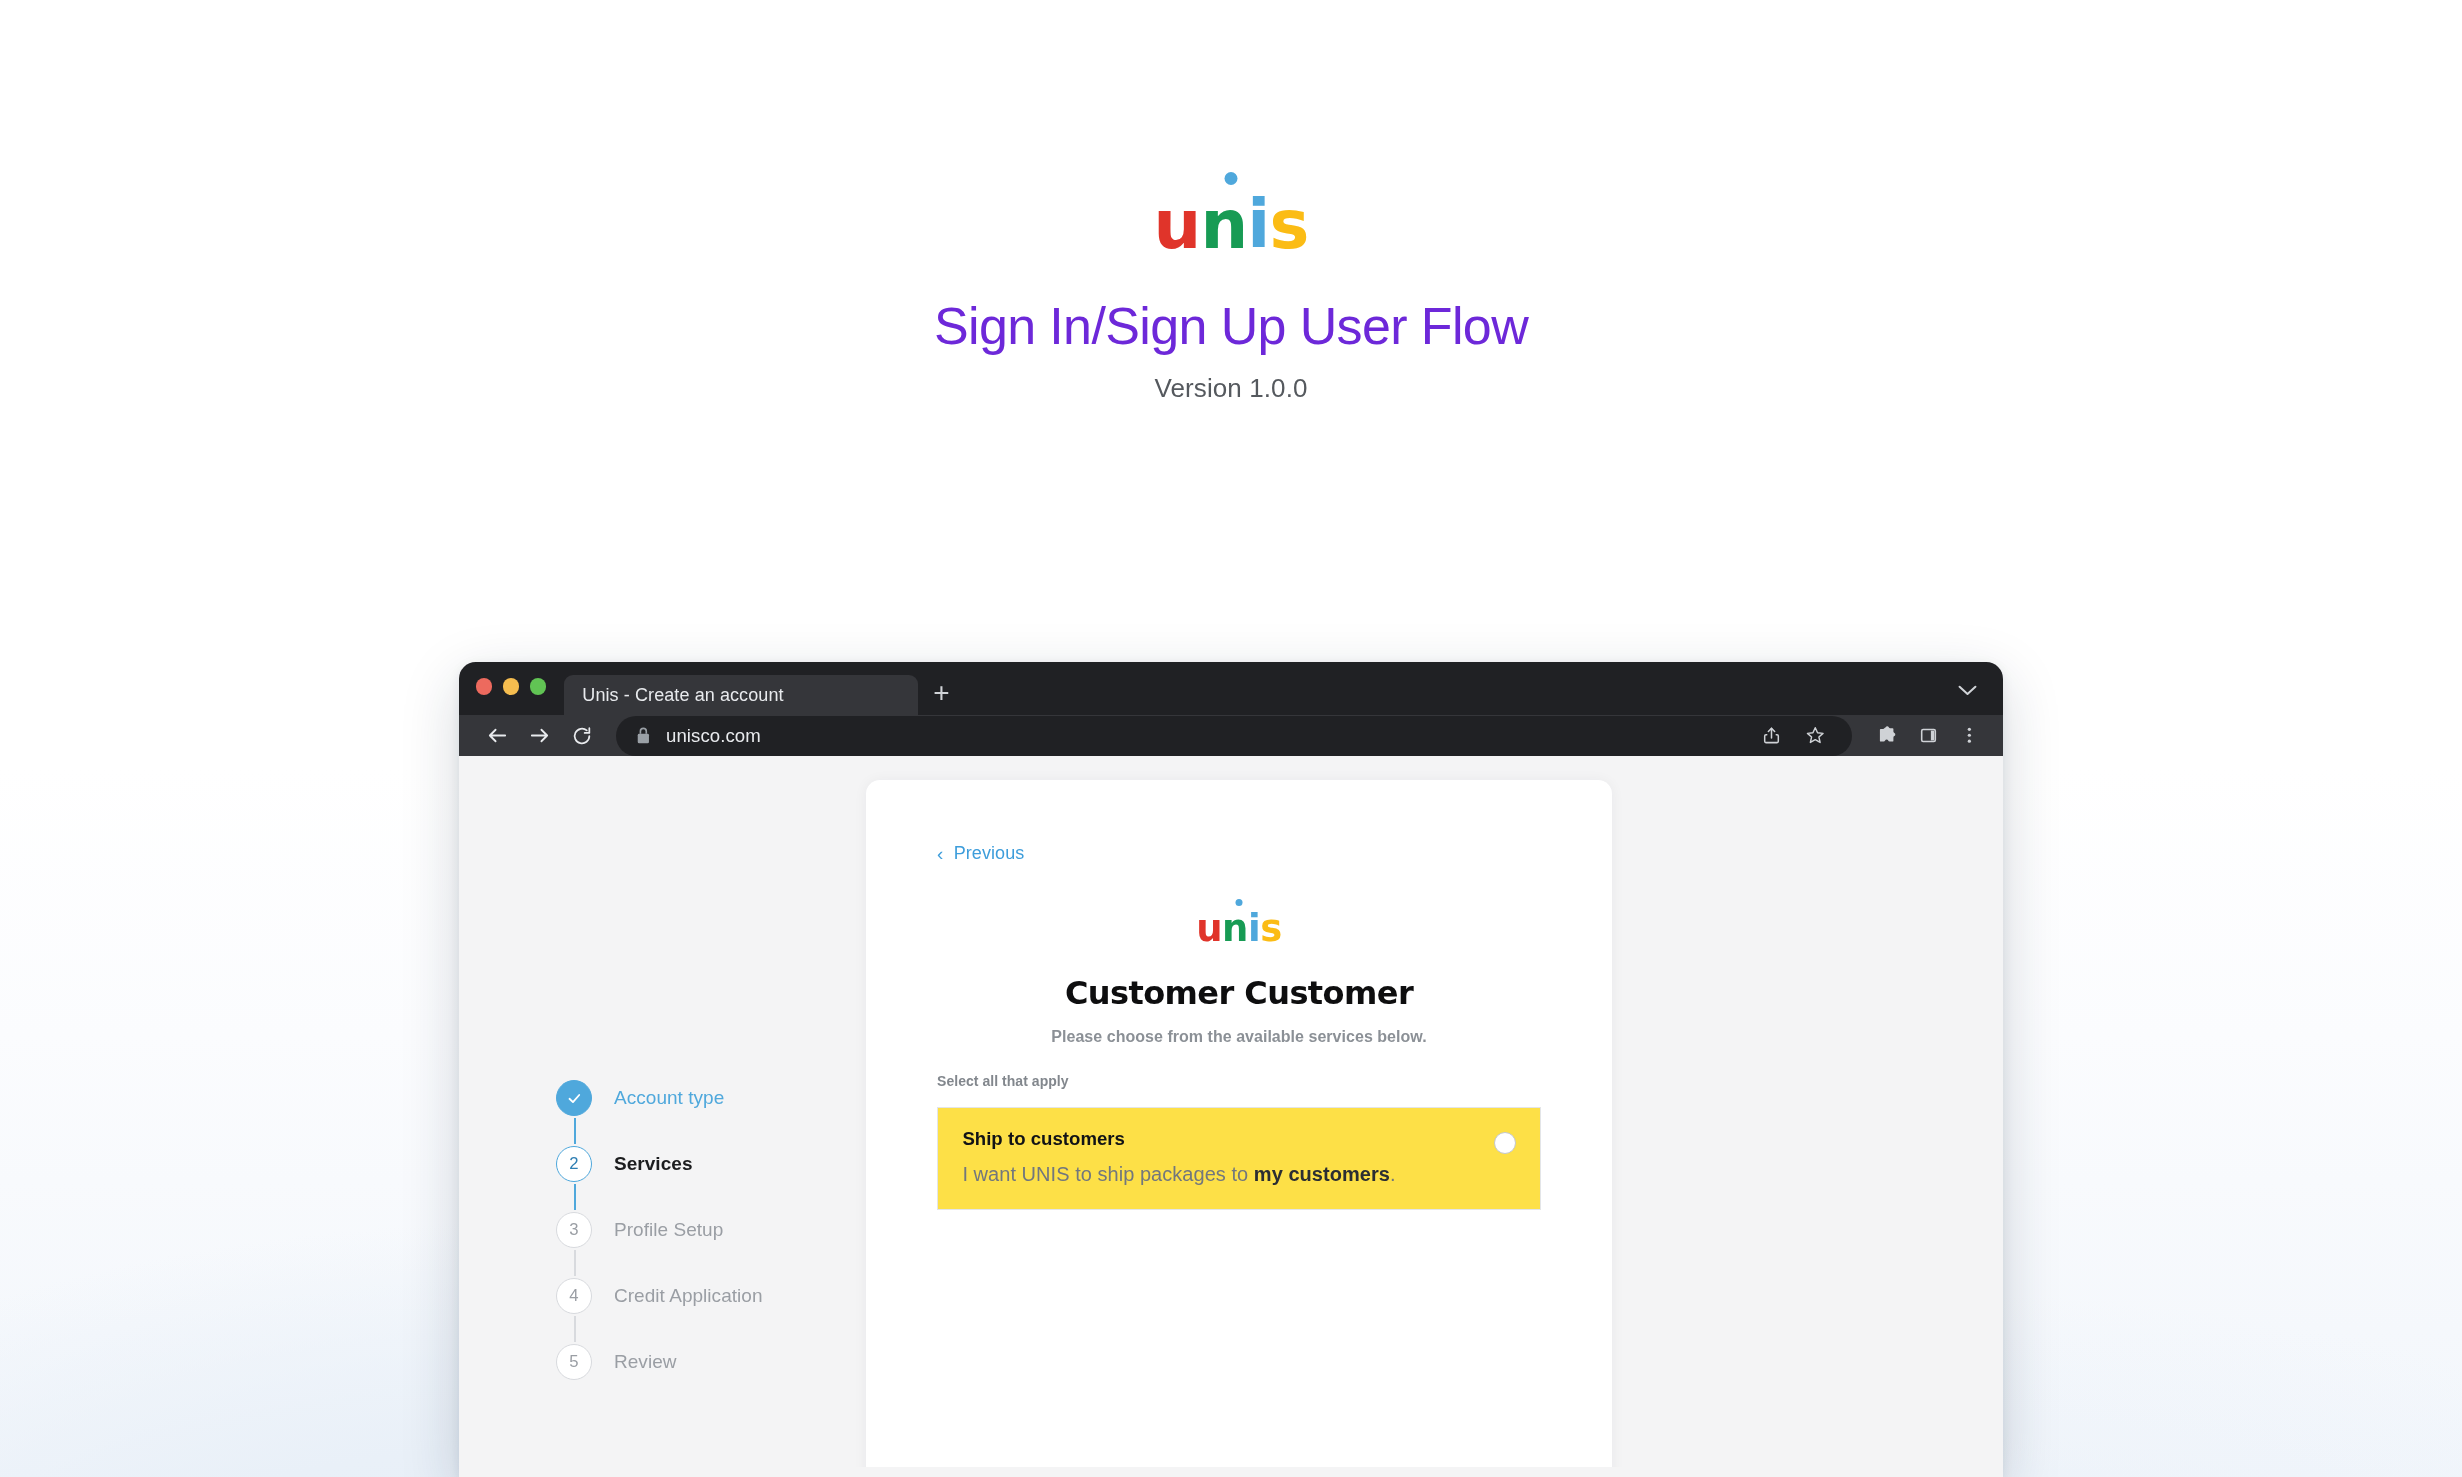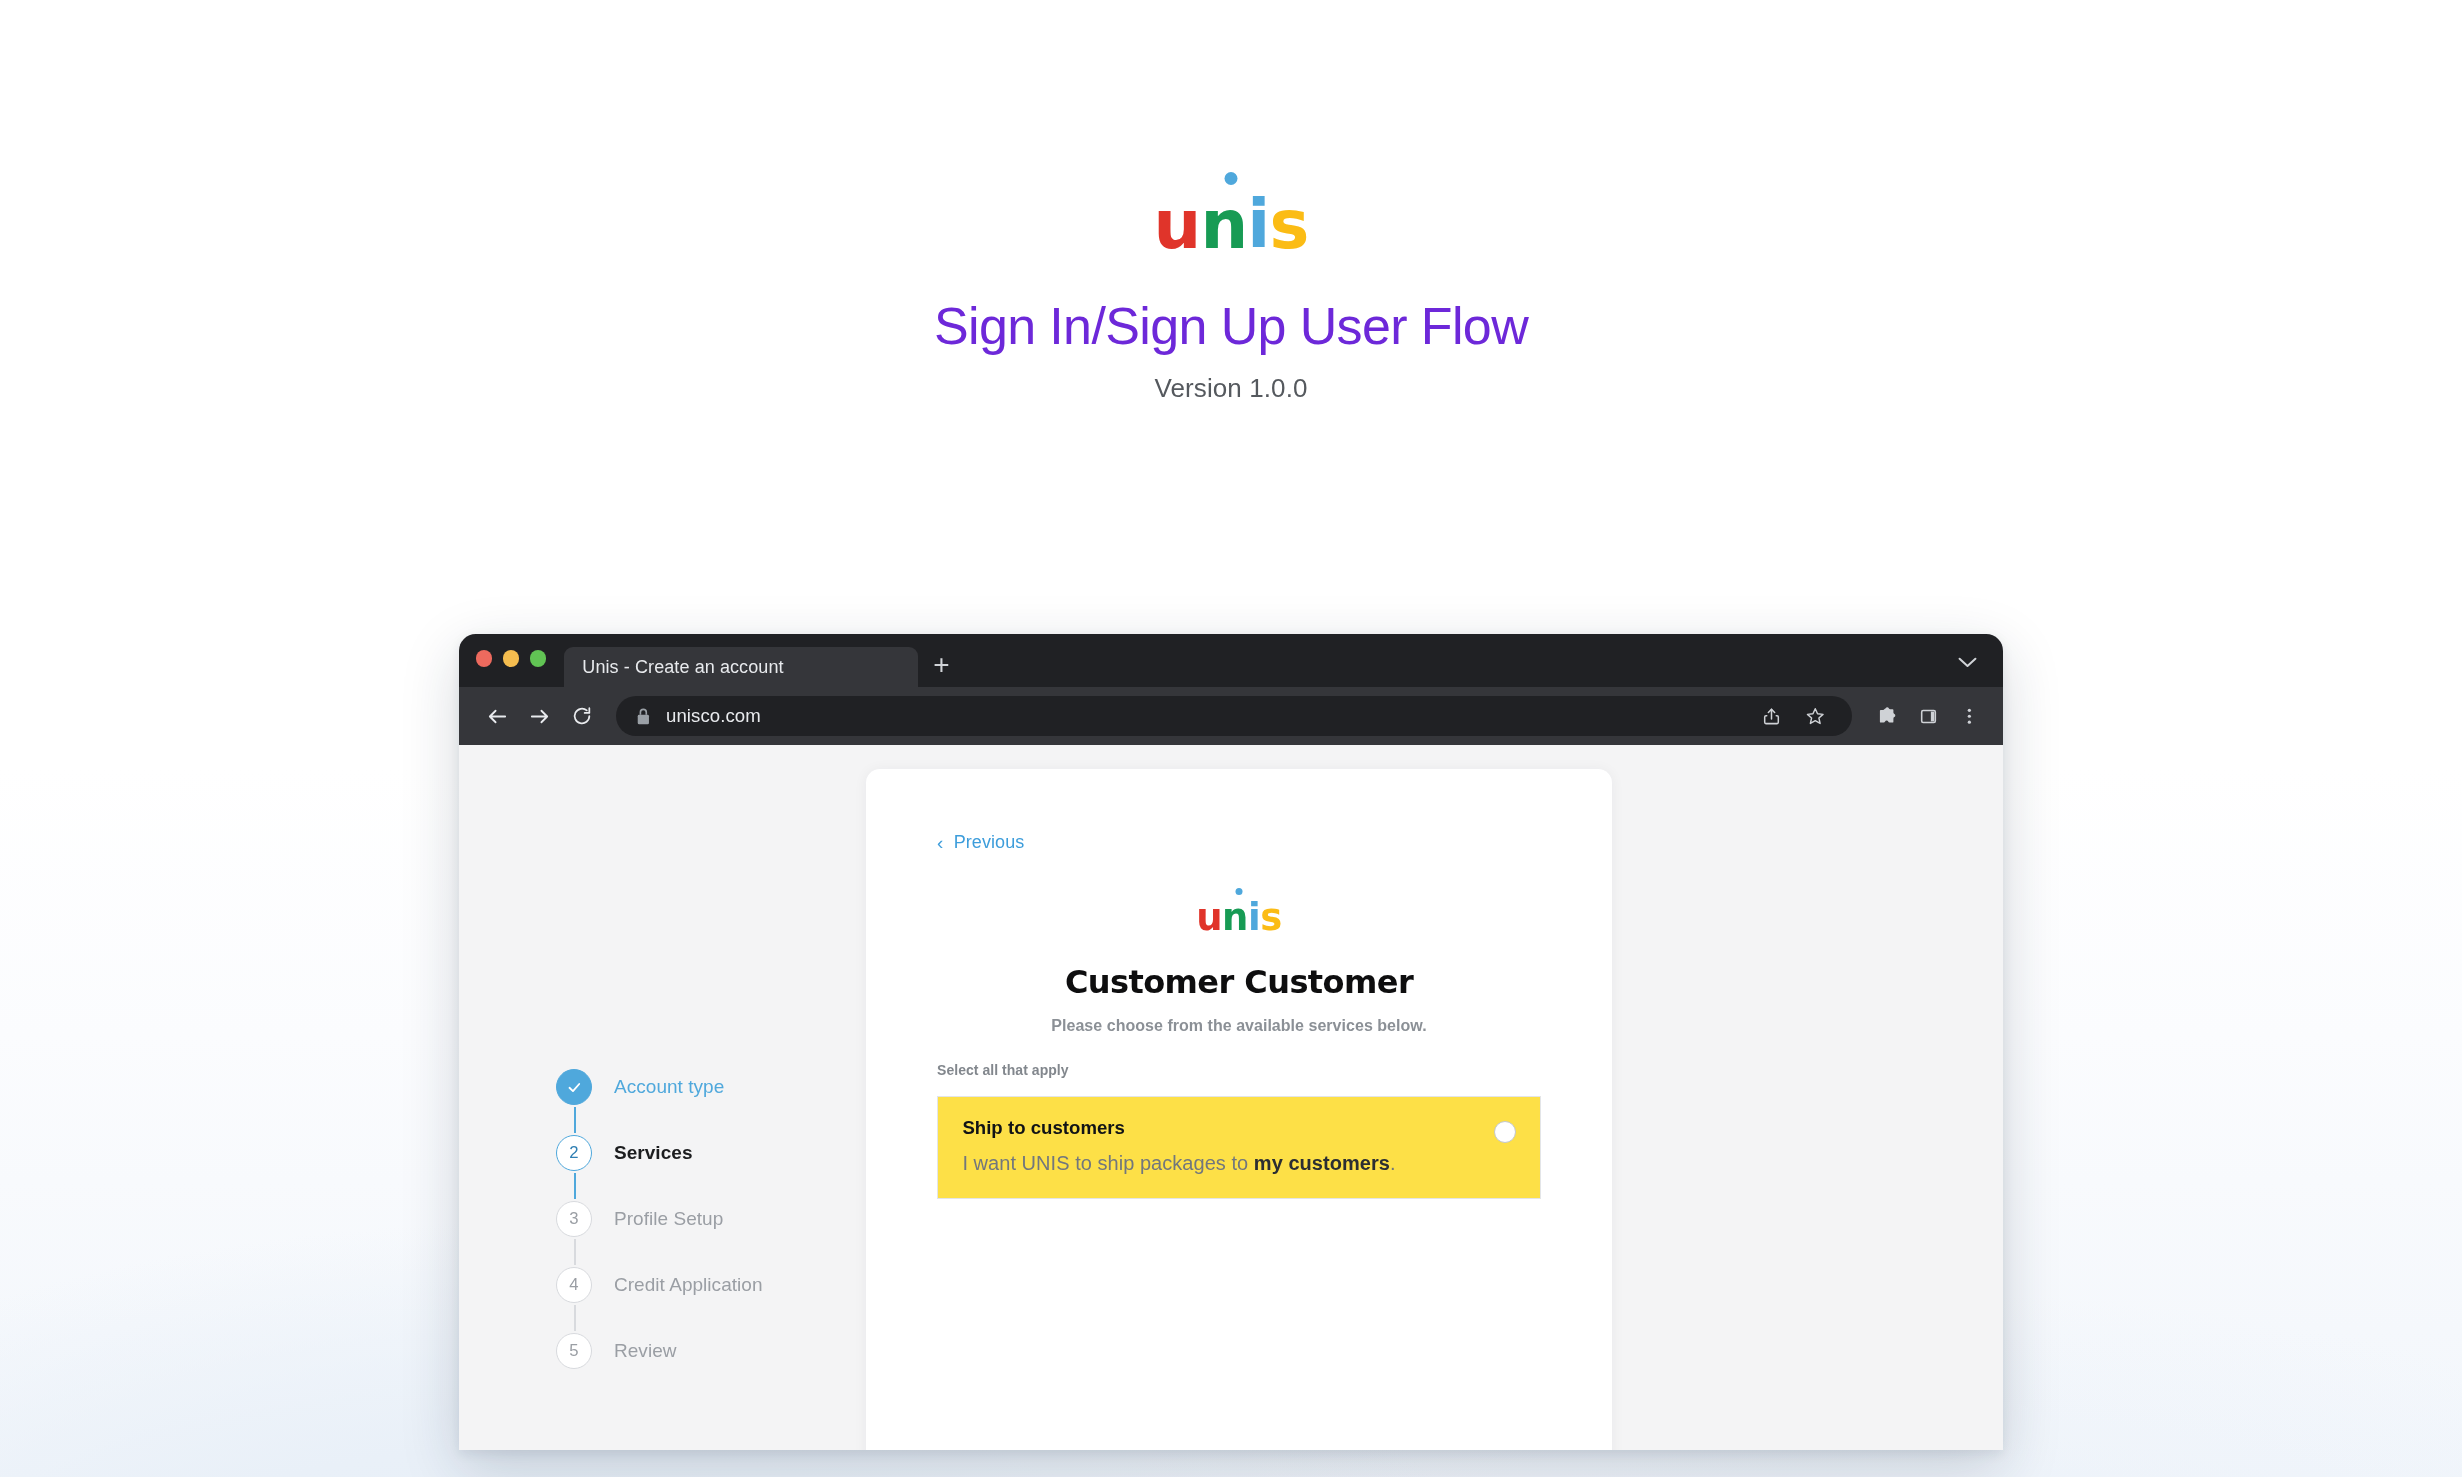--- a/index.html
+++ b/index.html
@@ -77,21 +77,21 @@
     font-weight: 400;
     color: #55595e;
     margin-top: 16.7px;
     letter-spacing: 0.004em;
   }
 
   
   #browser-window {
     position: absolute;
     left: 459px;
-    top: 634px;
+    top: 662px;
     width: 1544px;
     height: 816px;
     z-index: 4;
     border-radius: 16.7px 16.7px 0 0;
     overflow: hidden;
     box-shadow: 0 18px 59px rgba(24,38,60,0.18), 0 3.2px 11.5px rgba(24,38,60,0.08);
     background: #f4f4f5;
   }
 
   
@@ -145,21 +145,21 @@
   #tab-list-button {
     position: absolute;
     right: 20.5px;
     bottom: 11.5px;
     width: 29.5px; height: 26px;
     display: flex; align-items: center; justify-content: center;
   }
 
   
   #toolbar {
-    height: 58px;
+    height: 41px;
     background: #35363a;
     display: flex;
     align-items: center;
     padding: 0 15.4px 0 18px;
     gap: 2.6px;
   }
   .nav-btn {
     width: 40px; height: 40px;
     display: flex; align-items: center; justify-content: center;
     border-radius: 50%;

